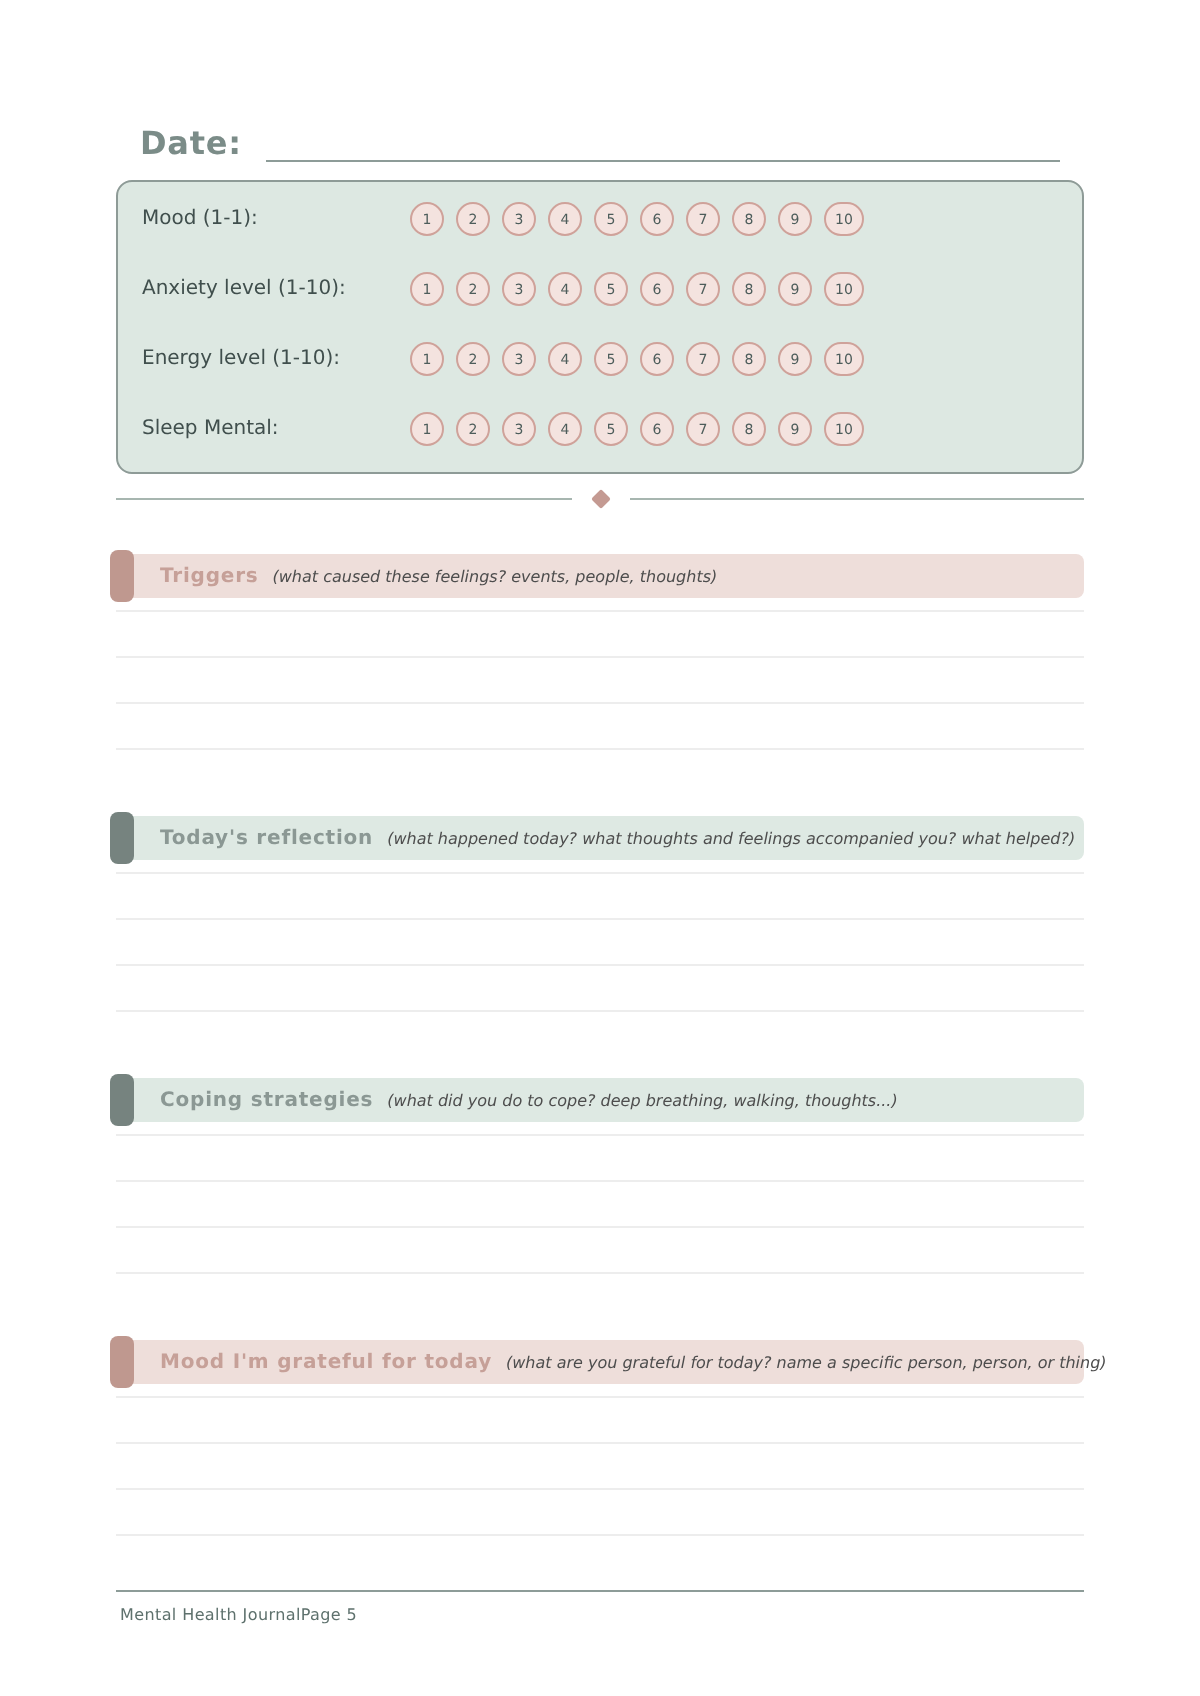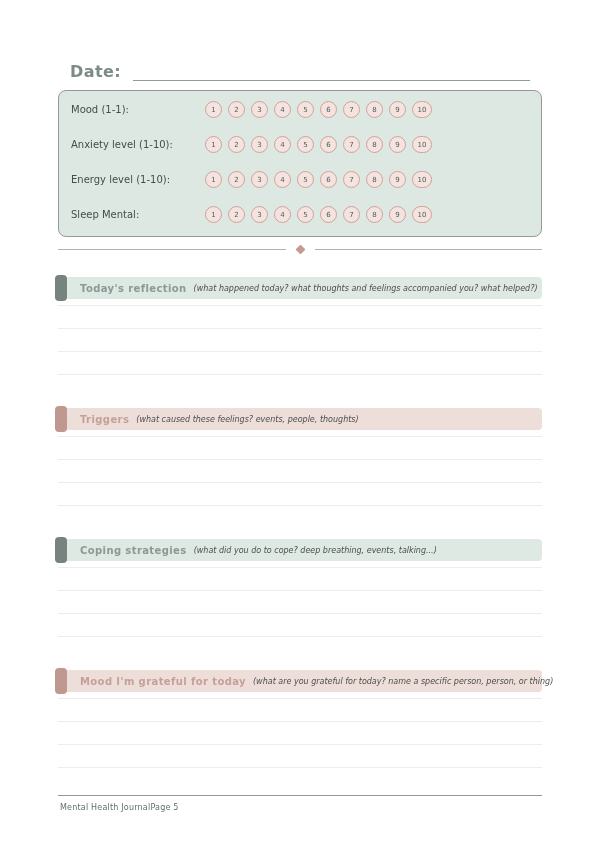--- a/index.html
+++ b/index.html
@@ -182,53 +182,53 @@
 </div>
     </div>
 
     <div class="divider">
       <span class="rule"></span>
       <span class="diamond"></span>
       <span class="rule"></span>
     </div>
 
     <div class="sections">
+  <section class="journal-section rose">
+    <div class="section-header">
+      <span class="accent"></span>
+      <span class="section-title">Triggers</span>
+      <span class="section-hint">(what caused these feelings? events, people, thoughts)</span>
+    </div>
+    <div class="lines">
+            <div></div>
+            <div></div>
+            <div></div>
+            <div></div>
+          </div>
+  </section>
+
   <section class="journal-section sage">
     <div class="section-header">
       <span class="accent"></span>
       <span class="section-title">Today's reflection</span>
       <span class="section-hint">(what happened today? what thoughts and feelings accompanied you? what helped?)</span>
     </div>
     <div class="lines">
             <div></div>
             <div></div>
             <div></div>
             <div></div>
           </div>
   </section>
 
-  <section class="journal-section rose">
-    <div class="section-header">
-      <span class="accent"></span>
-      <span class="section-title">Triggers</span>
-      <span class="section-hint">(what caused these feelings? events, people, thoughts)</span>
-    </div>
-    <div class="lines">
-            <div></div>
-            <div></div>
-            <div></div>
-            <div></div>
-          </div>
-  </section>
-
   <section class="journal-section sage">
     <div class="section-header">
       <span class="accent"></span>
       <span class="section-title">Coping strategies</span>
-      <span class="section-hint">(what did you do to cope? deep breathing, events, talking...)</span>
+      <span class="section-hint">(what did you do to cope? deep breathing, walking, thoughts...)</span>
     </div>
     <div class="lines">
             <div></div>
             <div></div>
             <div></div>
             <div></div>
           </div>
   </section>
 
   <section class="journal-section rose">

